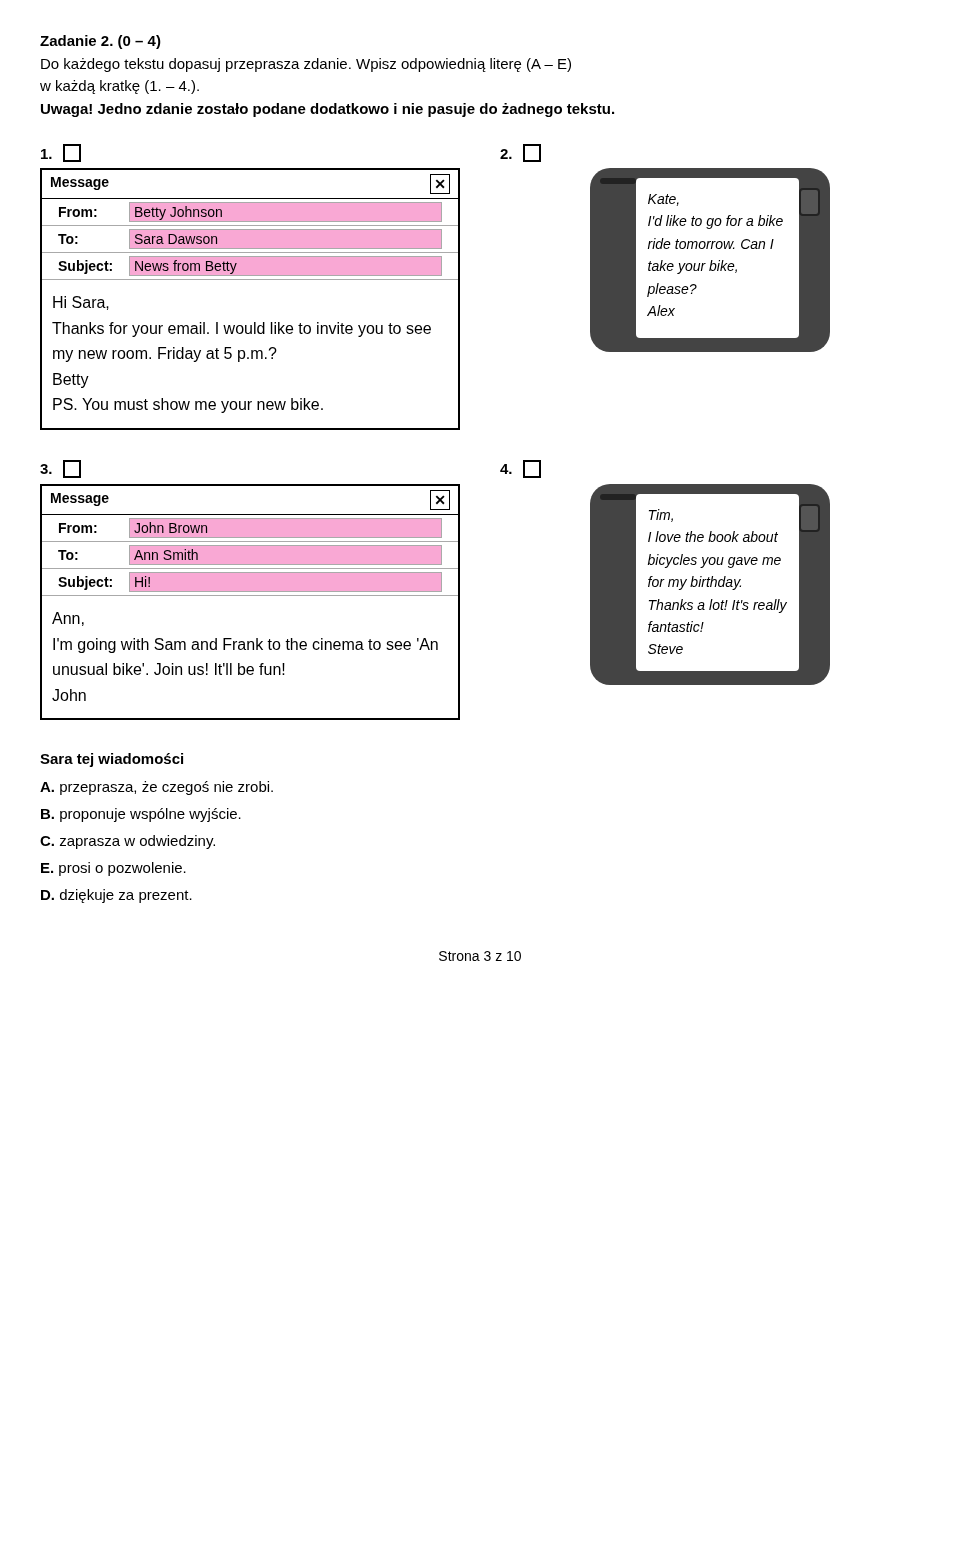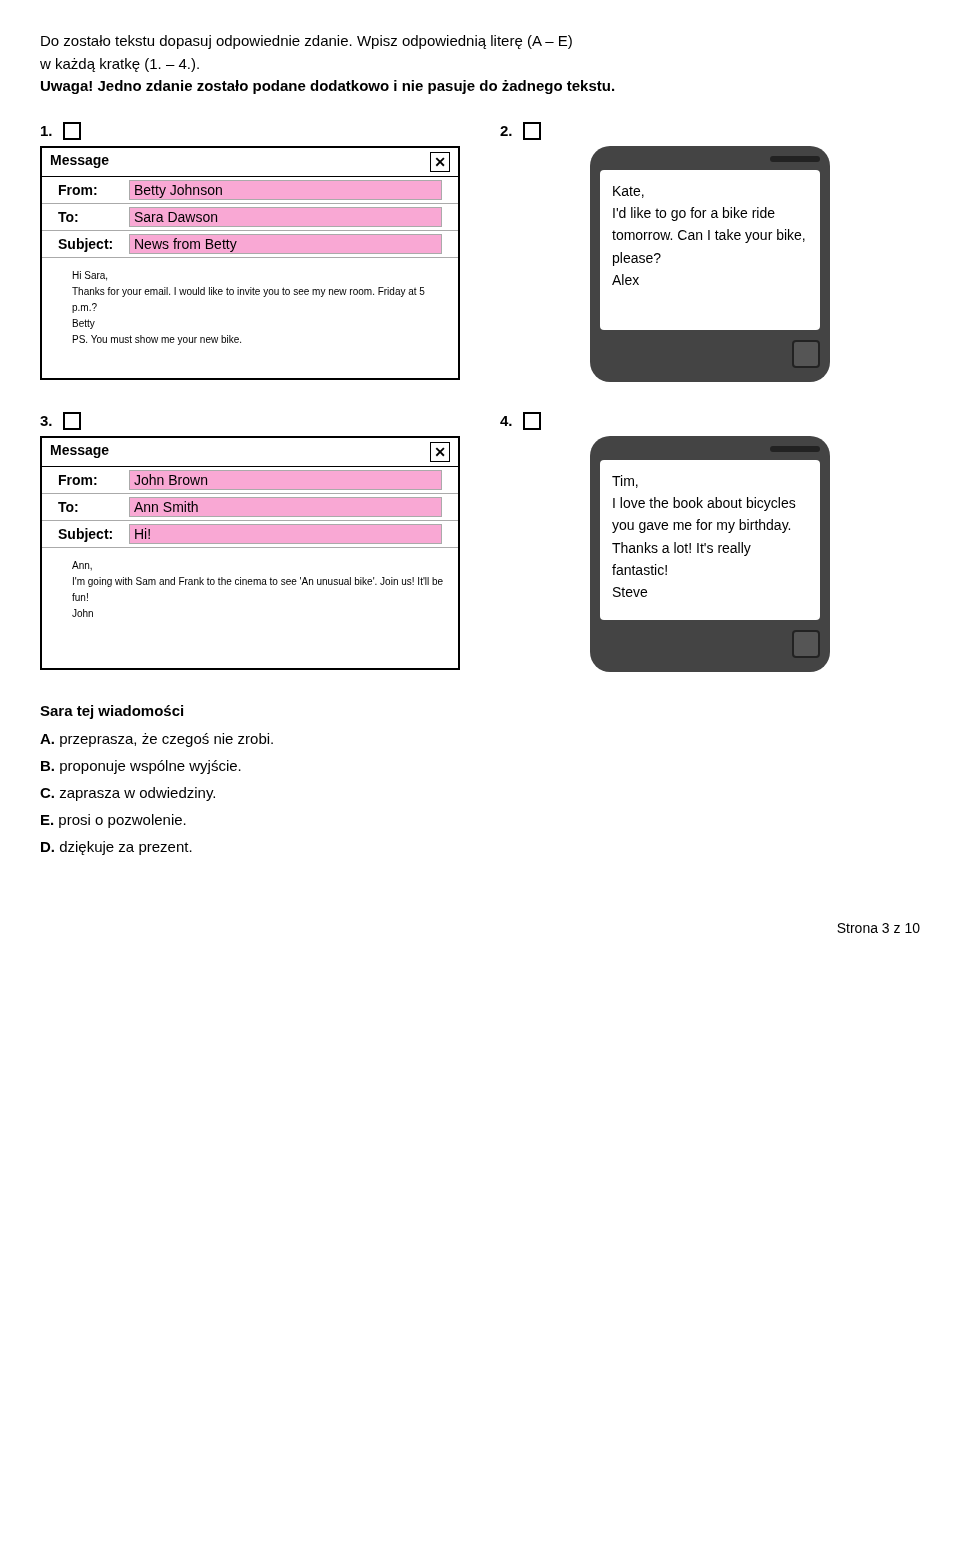--- a/index.html
+++ b/index.html
@@ -87,39 +87,39 @@
     }
     .email-field-value {
       font-size: 14px;
       border: 1px solid #aaa;
       padding: 1px 4px;
       flex: 1;
       background: #f9a8d4;
     }
     .email-body {
       padding: 10px 10px;
-      font-size: 10px;
+      font-size: 16px;
       line-height: 1.6;
       min-height: 120px;
-      margin-left: 20px;
     }
     
     .phone-box {
       display: flex;
       flex-direction: column;
       align-items: center;
     }
     .phone-outer {
       background: #444;
       border-radius: 20px;
       padding: 10px 10px 14px 10px;
       width: 240px;
       display: flex;
-      flex-direction: column;
-      align-items: flex-end;
+      flex-direction: row;
+      align-items: flex-start;
+      font-style: italic;
     }
     .phone-speaker {
       width: 50px;
       height: 6px;
       background: #222;
       border-radius: 3px;
       margin-bottom: 8px;
     }
     .phone-screen {
       background: #fff;
@@ -148,34 +148,35 @@
       margin-bottom: 6px;
     }
     .answer-section .answer-item {
       font-size: 15px;
       line-height: 1.8;
     }
     .answer-section .answer-item strong {
       font-weight: bold;
     }
     .footer {
-      text-align: right;
-      margin-top: 60px;
+      text-align: center;
+      margin-top: 40px;
       font-size: 14px;
     }
     .item-number {
       font-size: 15px;
       font-weight: bold;
     }
   </style>
 </head>
 <body>
 
 <div class="header-block">
-  <p>Do zostało tekstu dopasuj odpowiednie zdanie. Wpisz odpowiednią literę (A – E)</p>
+  <p><strong>Zadanie 2. (0 – 4)</strong></p>
+  <p>Do każdego tekstu dopasuj przeprasza zdanie. Wpisz odpowiednią literę (A – E)</p>
   <p>w każdą kratkę (1. – 4.).</p>
   <p><strong>Uwaga! Jedno zdanie zostało podane dodatkowo i nie pasuje do żadnego tekstu.</strong></p>
 </div>
 
 <div class="main-grid">
 
   <div>
     <div class="item-label">
       <span class="item-number">1.</span>
       <span class="checkbox"></span>

